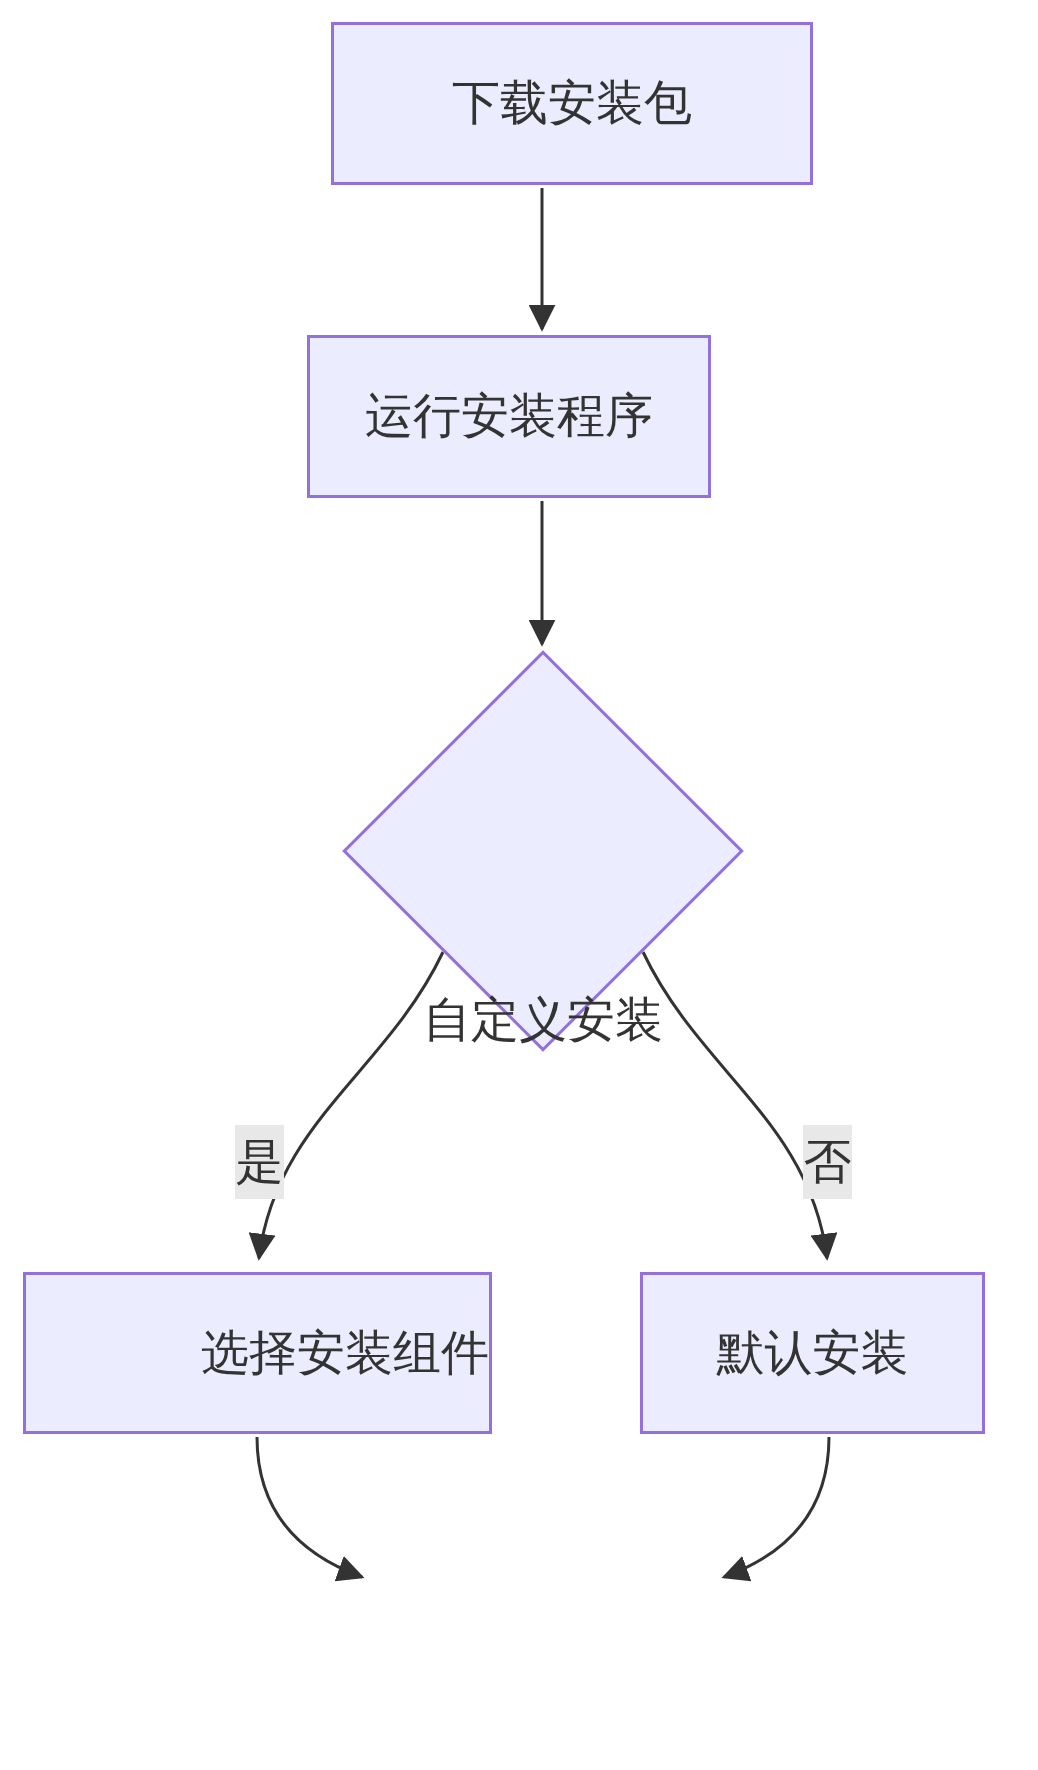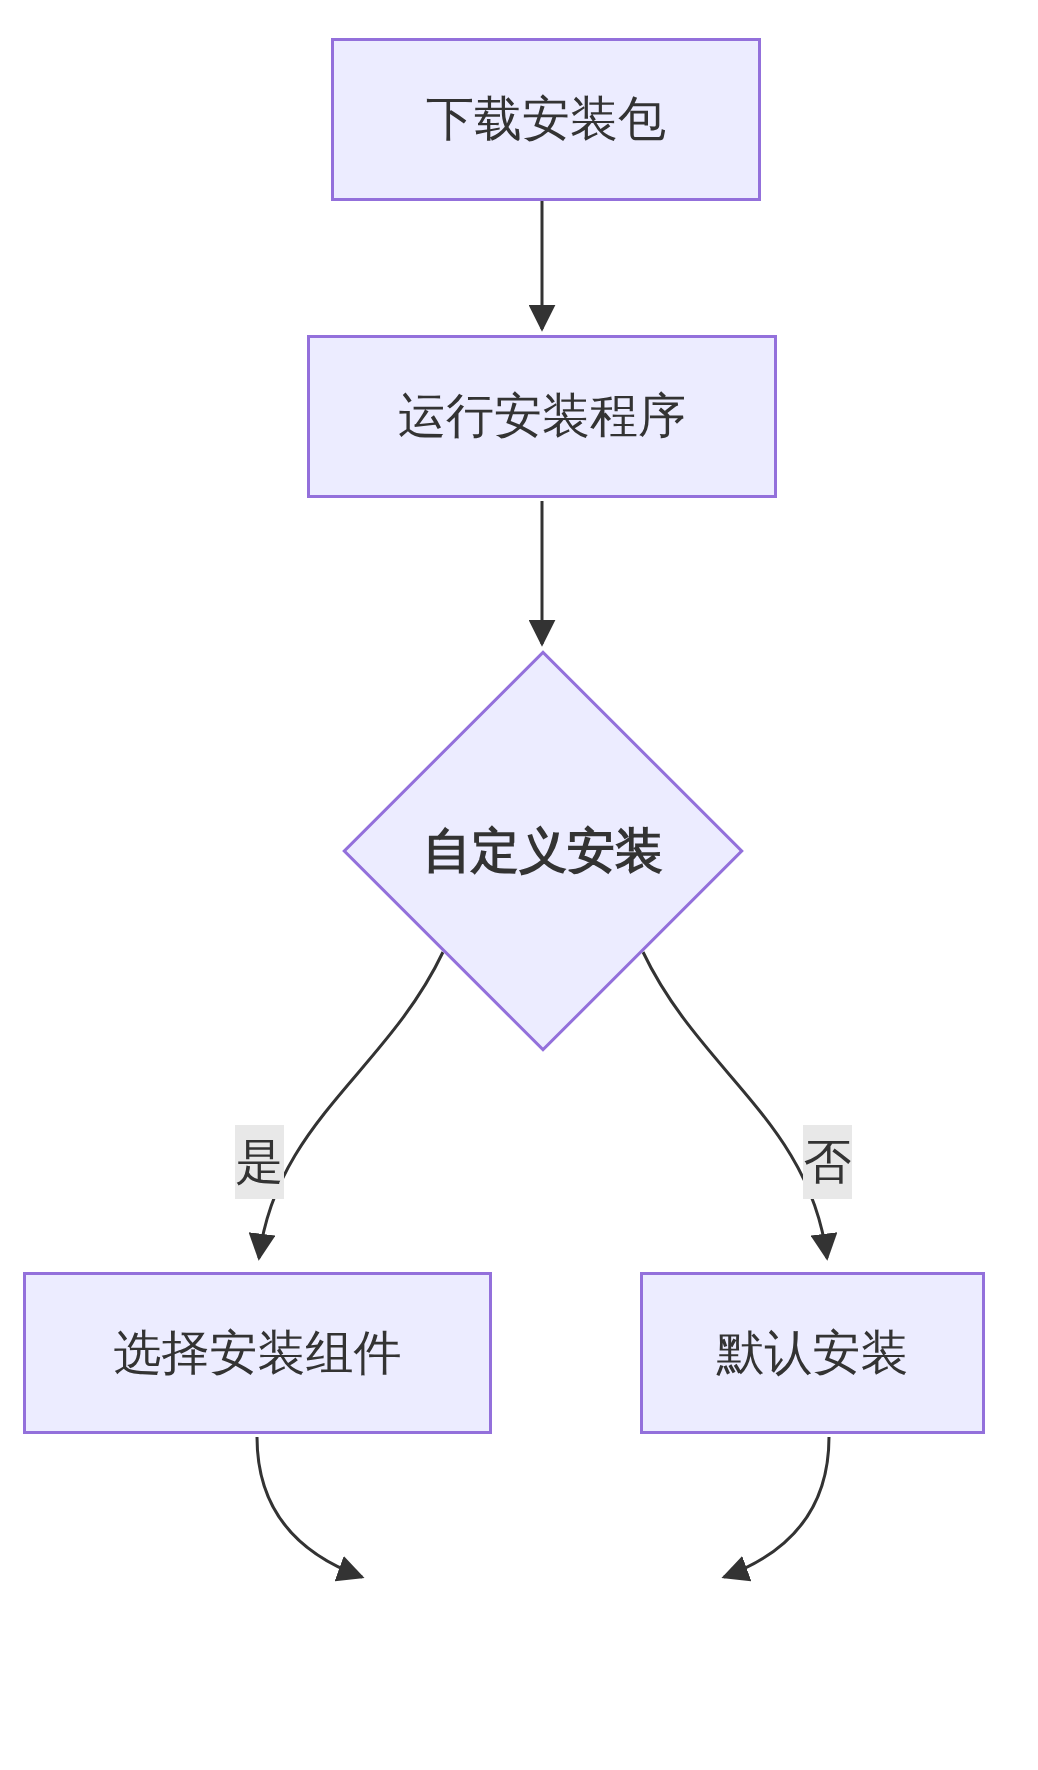--- a/index.html
+++ b/index.html
@@ -61,43 +61,42 @@
     transform: rotate(45deg);
     z-index: 2;
   }
   .diamond-label-wrap {
     position: absolute;
     left: 343px;
     top: 651px;
     width: 400px;
     height: 400px;
     display: flex;
-    align-items: center;
+    align-items: flex-end;
     justify-content: center;
     z-index: 3;
-    font-weight: bold;
   }
   .edge-label {
     position: absolute;
     background: var(--edge-label-bg);
     color: var(--text);
     font-size: 48px;
     width: 49px;
     height: 74px;
     display: flex;
     align-items: center;
     justify-content: center;
     z-index: 3;
   }
   .edge-label.yes { left: 235px; top: 1125px; }
   .edge-label.no  { left: 803px; top: 1125px; }
 
-  .node.a { left: 331px; top: 22px;   width: 430px; height: 163px; margin-top: 16px; }
-  .node.b { left: 307px; top: 335px;  width: 470px; height: 163px; }
-  .node.d { left: 23px;  top: 1272px; width: 469px; height: 162px; }
+  .node.a { left: 331px; top: 22px;   width: 482px; height: 163px; }
+  .node.b { left: 307px; top: 335px;  width: 404px; height: 163px; }
+  .node.d { left: 23px;  top: 1272px; width: 469px; height: 162px; justify-content: flex-end; }
   .node.e { left: 640px; top: 1272px; width: 345px; height: 162px; }
   .node.f { left: 357px; top: 1583px; width: 372px; height: 164px; }
 </style>
 </head>
 <body>
 
 <div class="canvas">
 
   <svg class="edges-layer" viewBox="0 0 1038 1770" xmlns="http://www.w3.org/2000/svg">
     <defs>

